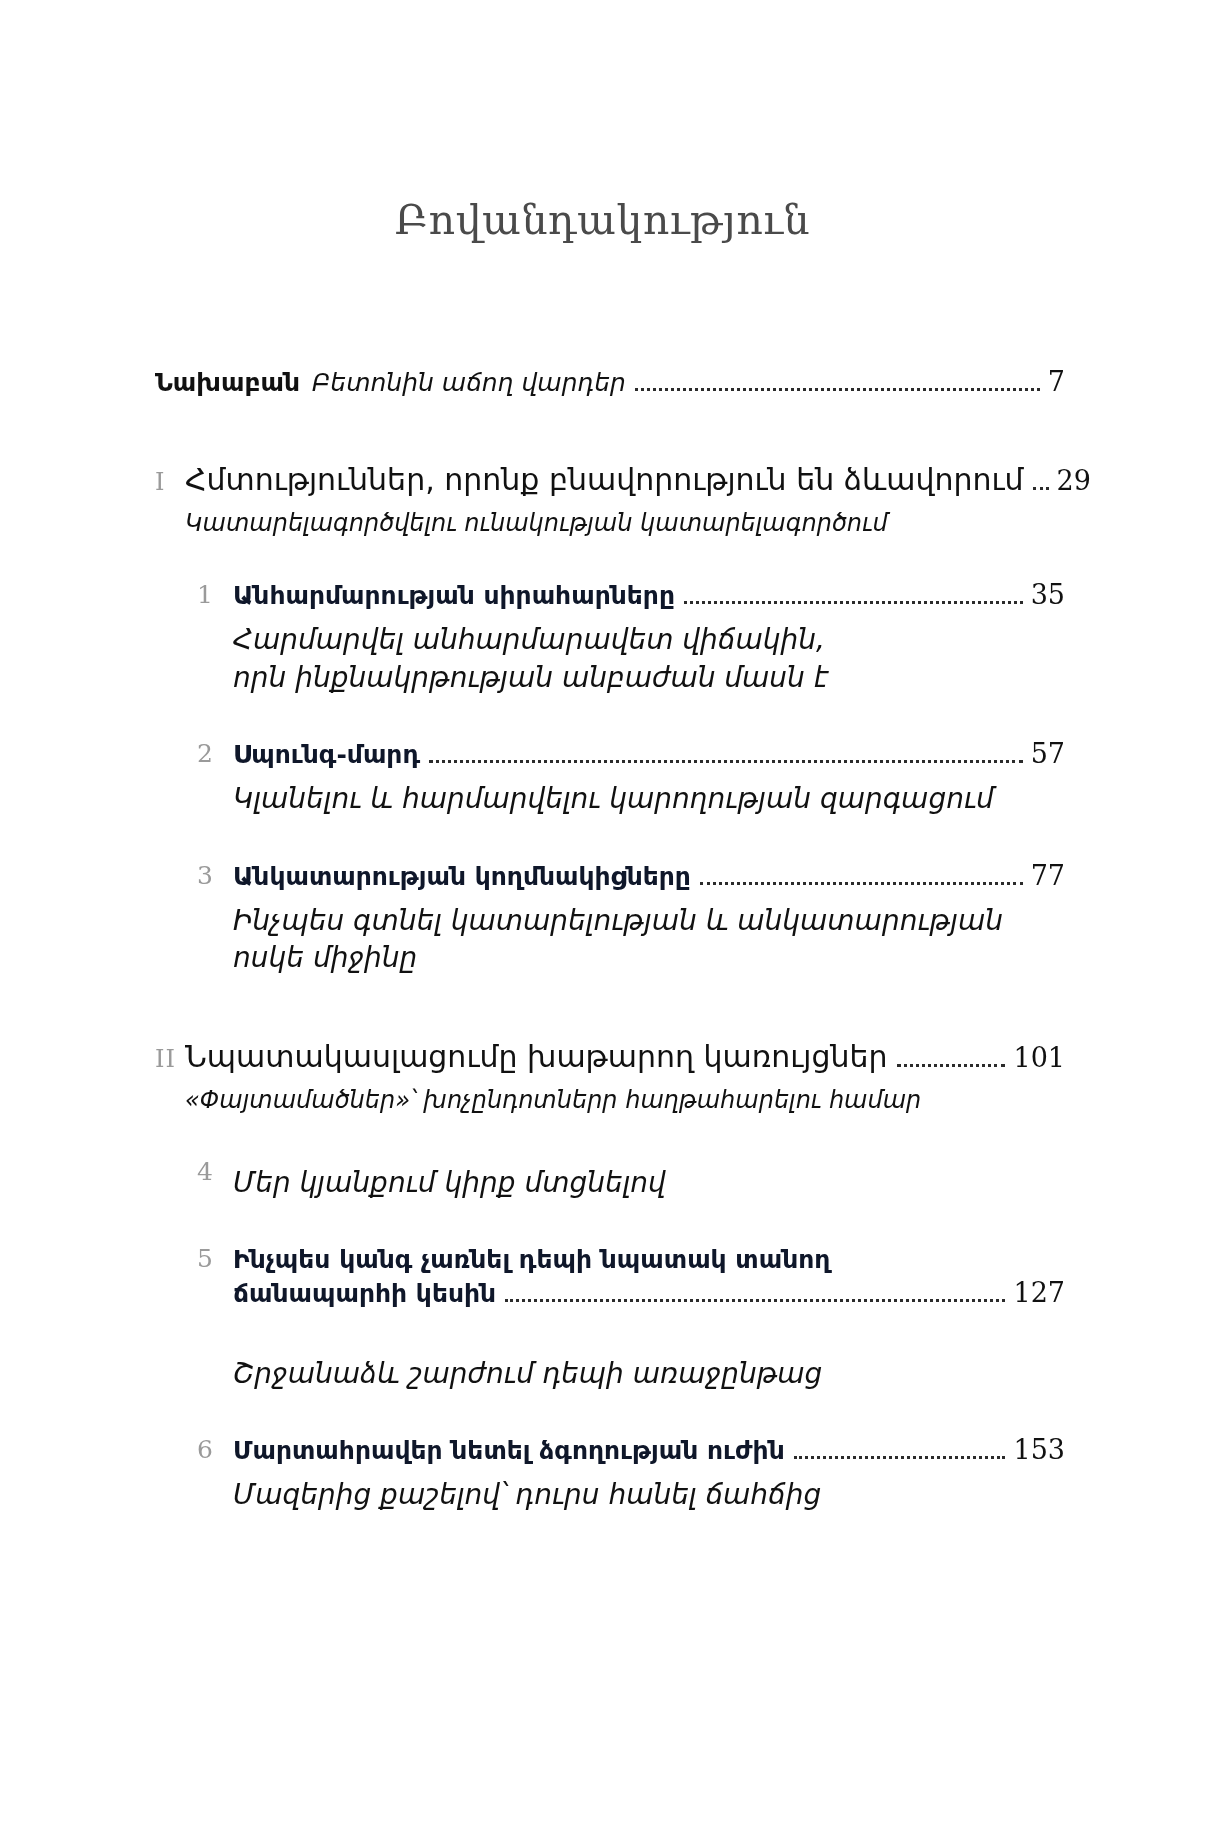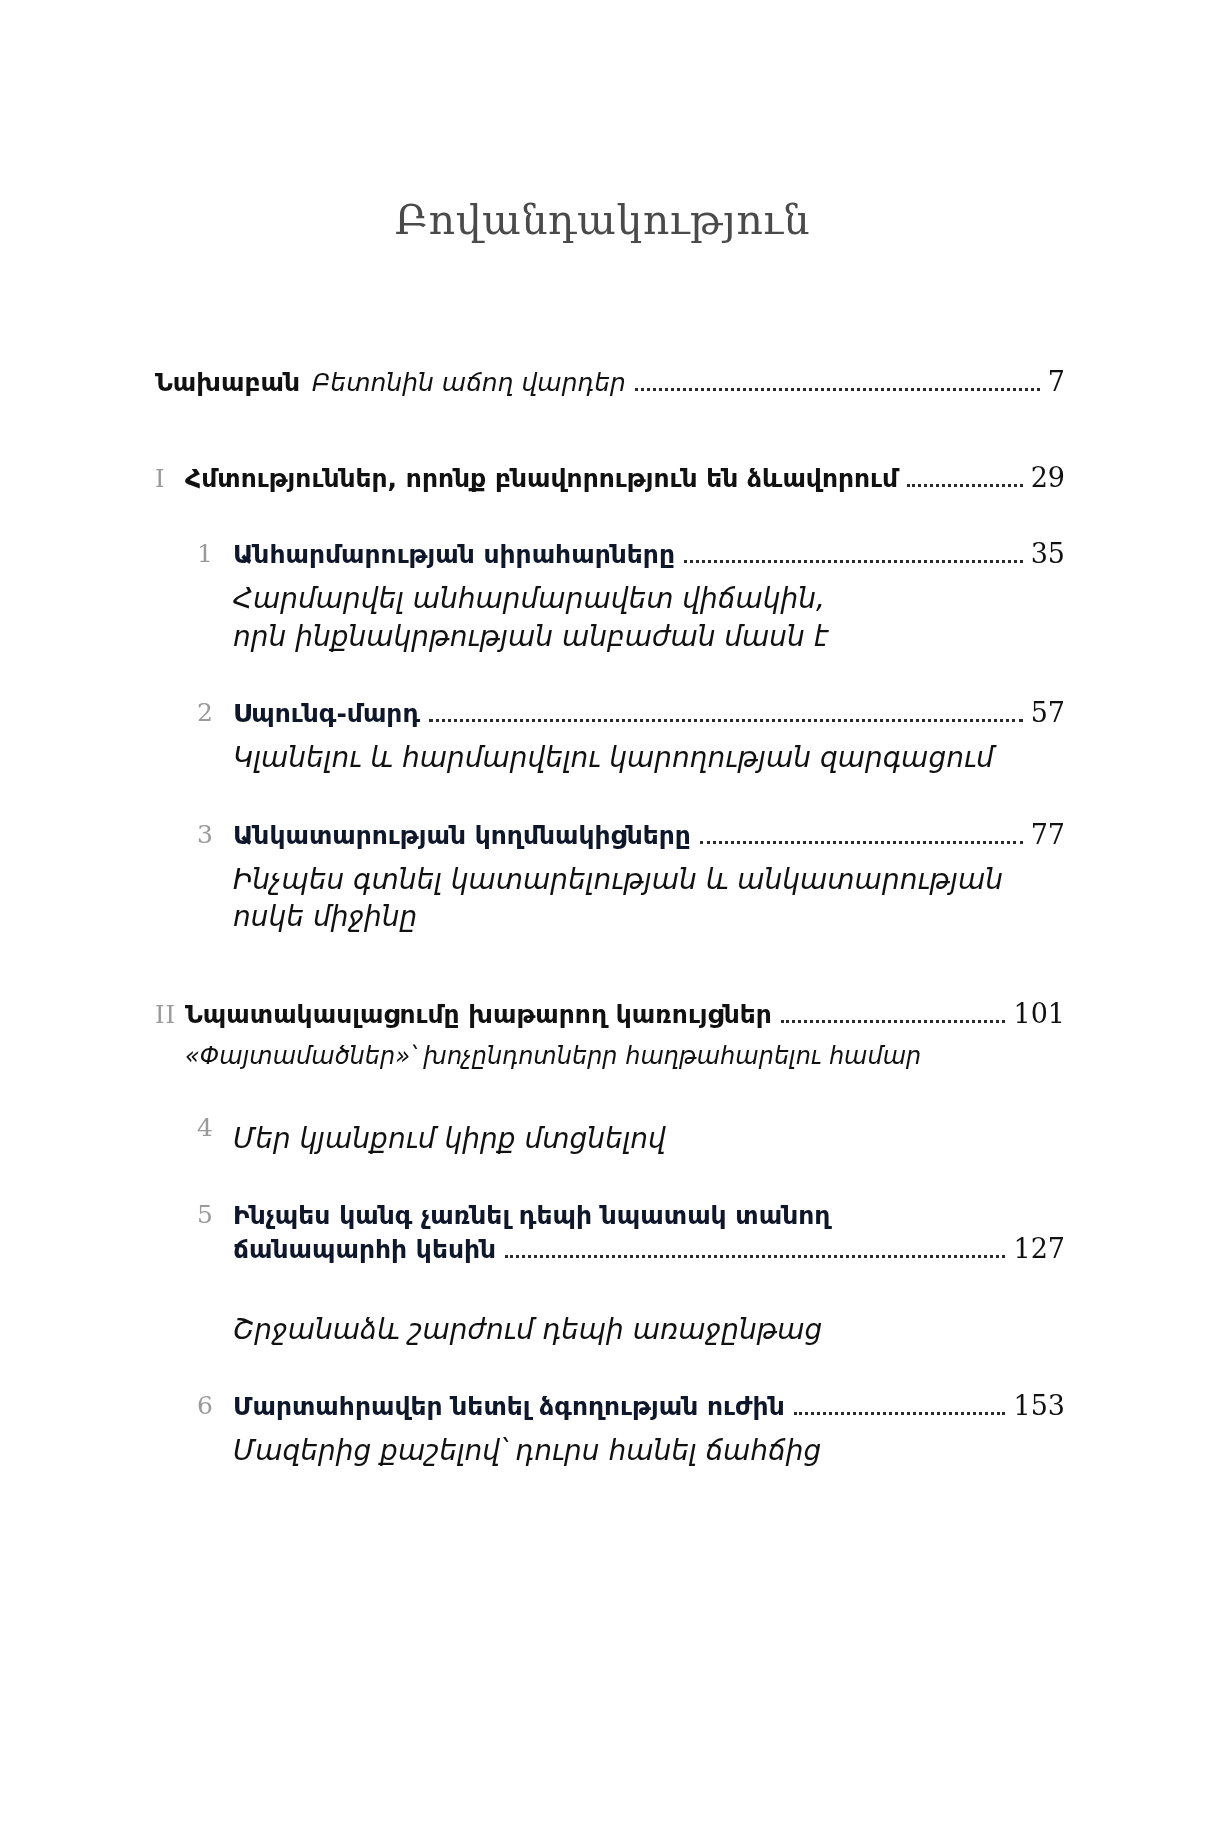--- a/index.html
+++ b/index.html
@@ -93,22 +93,22 @@
   }
   .part-numeral {
     width: 30px;
     flex: 0 0 30px;
     font-family: "DejaVu Serif", "Liberation Serif", serif;
     font-size: 24px;
     color: #9a9a9a;
     letter-spacing: 1px;
   }
   .part-title {
-    font-size: 25px;
-    font-weight: 700;
+    font-size: 30px;
+    font-weight: 400;
     color: #111;
     white-space: nowrap;
   }
   .part-sub {
     margin-left: 30px;
     margin-top: 10px;
     font-size: 24px;
     font-style: italic;
     color: #111;
   }
@@ -170,20 +170,21 @@
       </div>
     </div>
 
     <div class="part gap-part">
       <div class="row part-line">
         <span class="part-numeral">I</span>
         <span class="part-title">Հմտություններ, որոնք բնավորություն են ձևավորում</span>
         <span class="leader"></span>
         <span class="pageno">29</span>
       </div>
+      <div class="part-sub">Կատարելագործվելու ունակության կատարելագործում</div>
     </div>
 
     <div class="chapter">
       <span class="chapter-num">1</span>
       <span class="chapter-main">
         <span class="row">
           <span class="txt chapter-title">Անհարմարության սիրահարները</span>
           <span class="leader"></span>
           <span class="pageno">35</span>
         </span>

